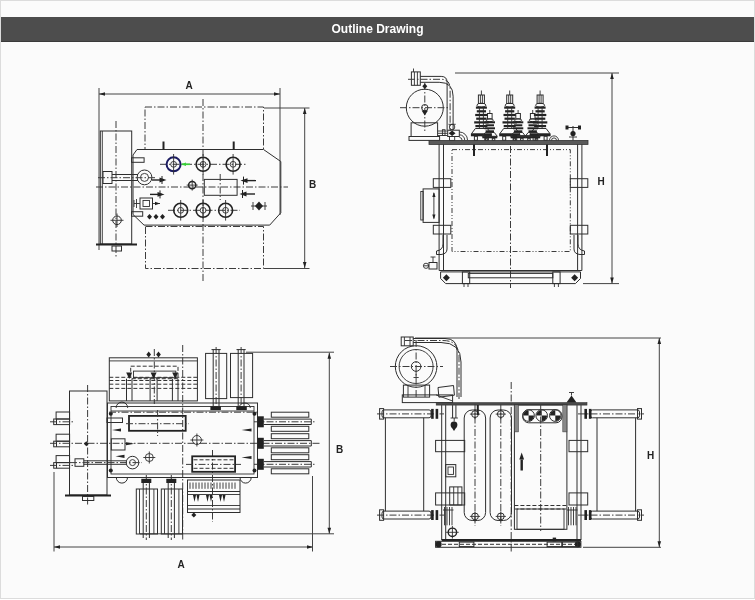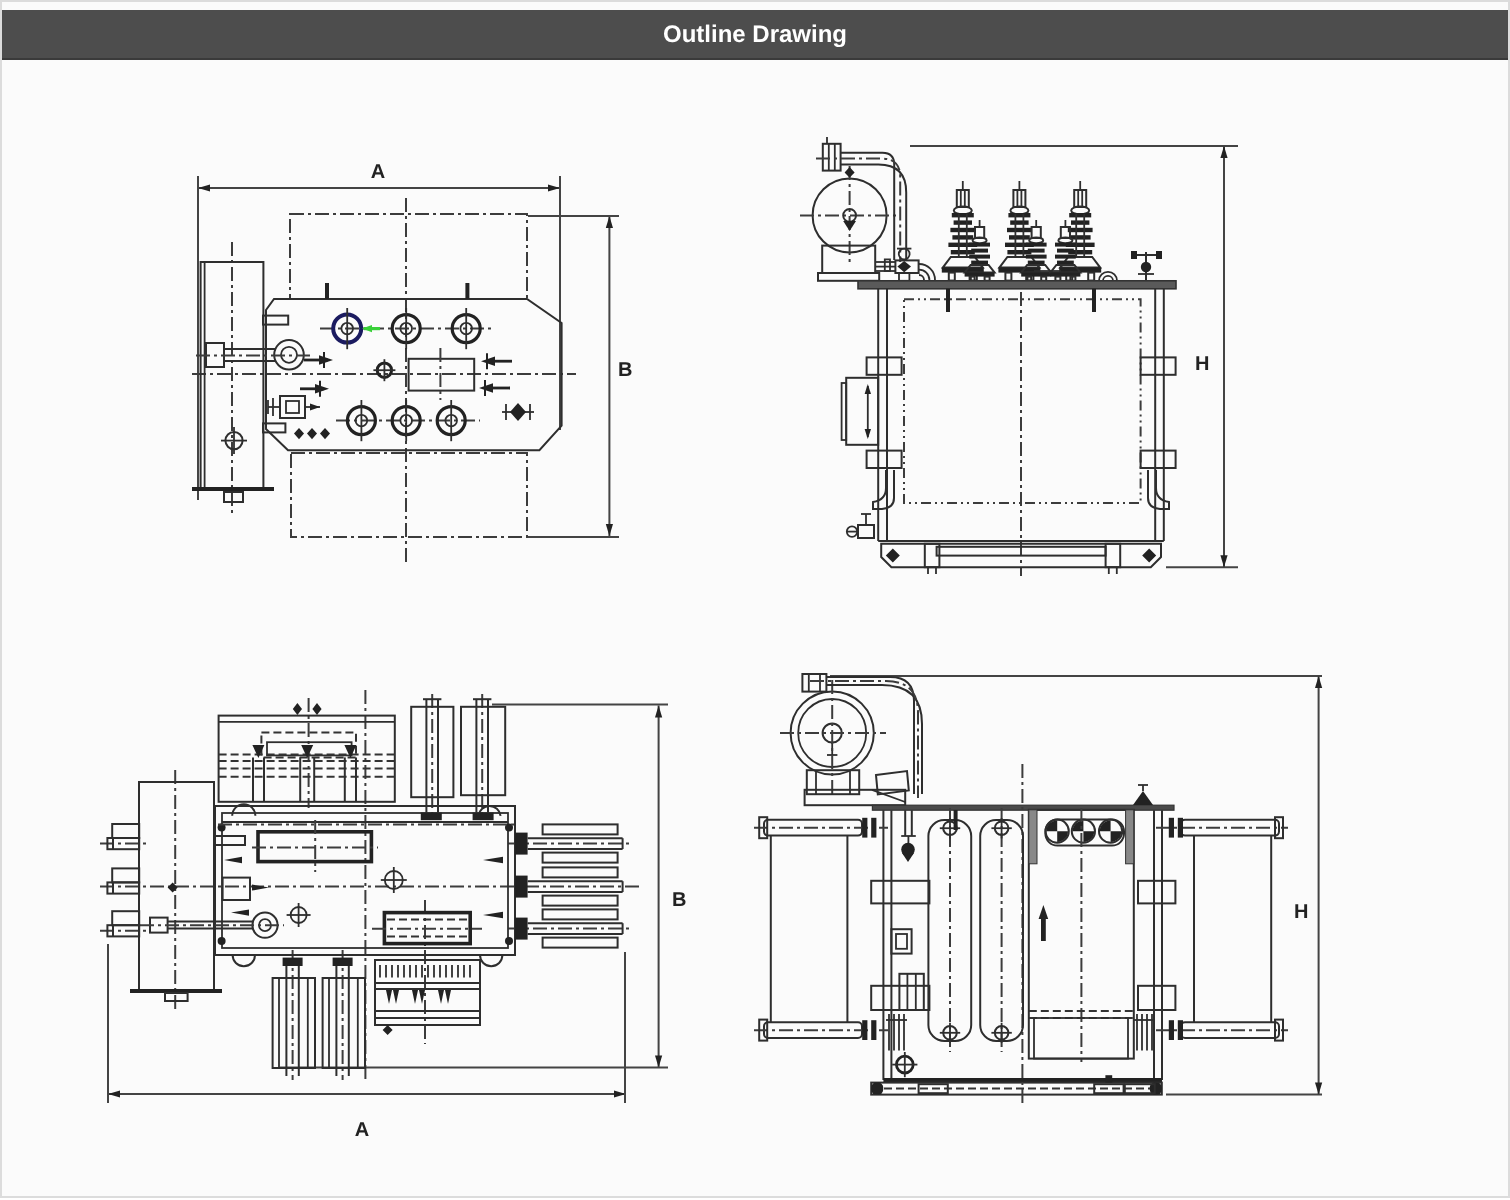--- a/index.html
+++ b/index.html
@@ -1,17 +1,17 @@
 <!DOCTYPE html>
 <html><head>
 <meta charset="utf-8">
 <style>
 html,body{margin:0;padding:0;width:755px;height:600px;background:#fff;overflow:hidden;}
 .page{position:absolute;left:0;top:0;width:753px;height:597px;border:1px solid #dcdcdc;background:#fbfbfb;}
-.bar{position:absolute;left:1px;top:5px;width:753px;height:25px;background:#4d4d4d;border-bottom:1px solid #3a3a3a;box-sizing:border-box;}
+.bar{position:absolute;left:1px;top:17px;width:753px;height:25px;background:#4d4d4d;border-bottom:1px solid #3a3a3a;box-sizing:border-box;}
 .bar span{display:block;text-align:center;color:#fff;font:bold 12px/24px "Liberation Sans",sans-serif;}
 svg{position:absolute;left:0;top:0;}
 text{font-family:"Liberation Sans",sans-serif;font-weight:bold;font-size:10px;fill:#222;}
 .ln{fill:none;stroke:#2e2e2e;stroke-width:1;}
 .lt{fill:none;stroke:#2e2e2e;stroke-width:0.9;}
 .ch{fill:none;stroke:#3c3c3c;stroke-width:1;stroke-dasharray:7 2 1.5 2;}
 .dd{fill:none;stroke:#3c3c3c;stroke-width:1;stroke-dasharray:5 2 1 2 1 2;}
 .da{fill:none;stroke:#333;stroke-width:1;stroke-dasharray:4 2;}
 .dim{fill:none;stroke:#444;stroke-width:1;}
 .bk{fill:#222;stroke:none;}

